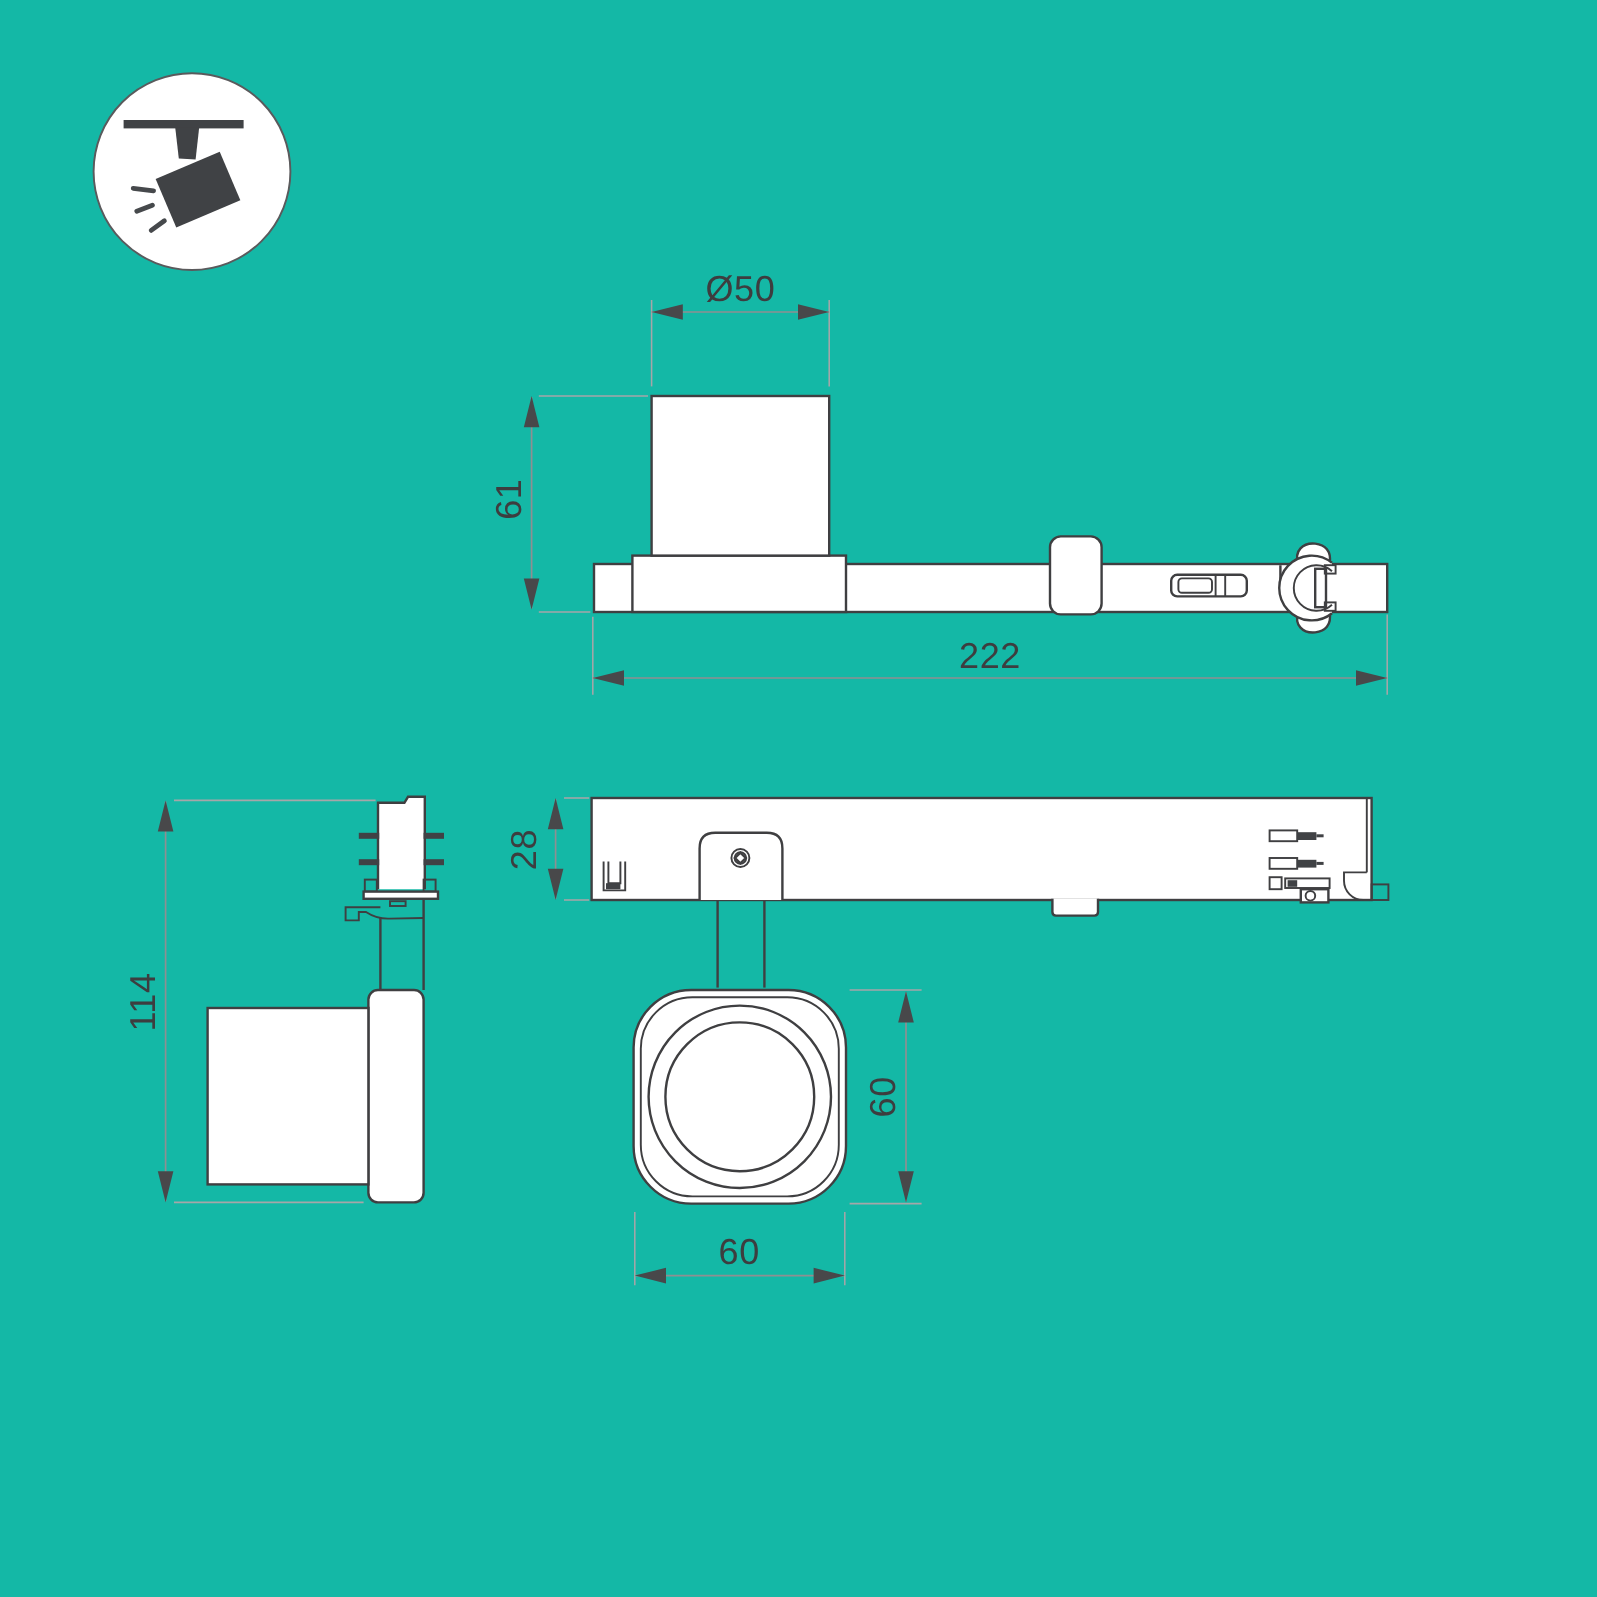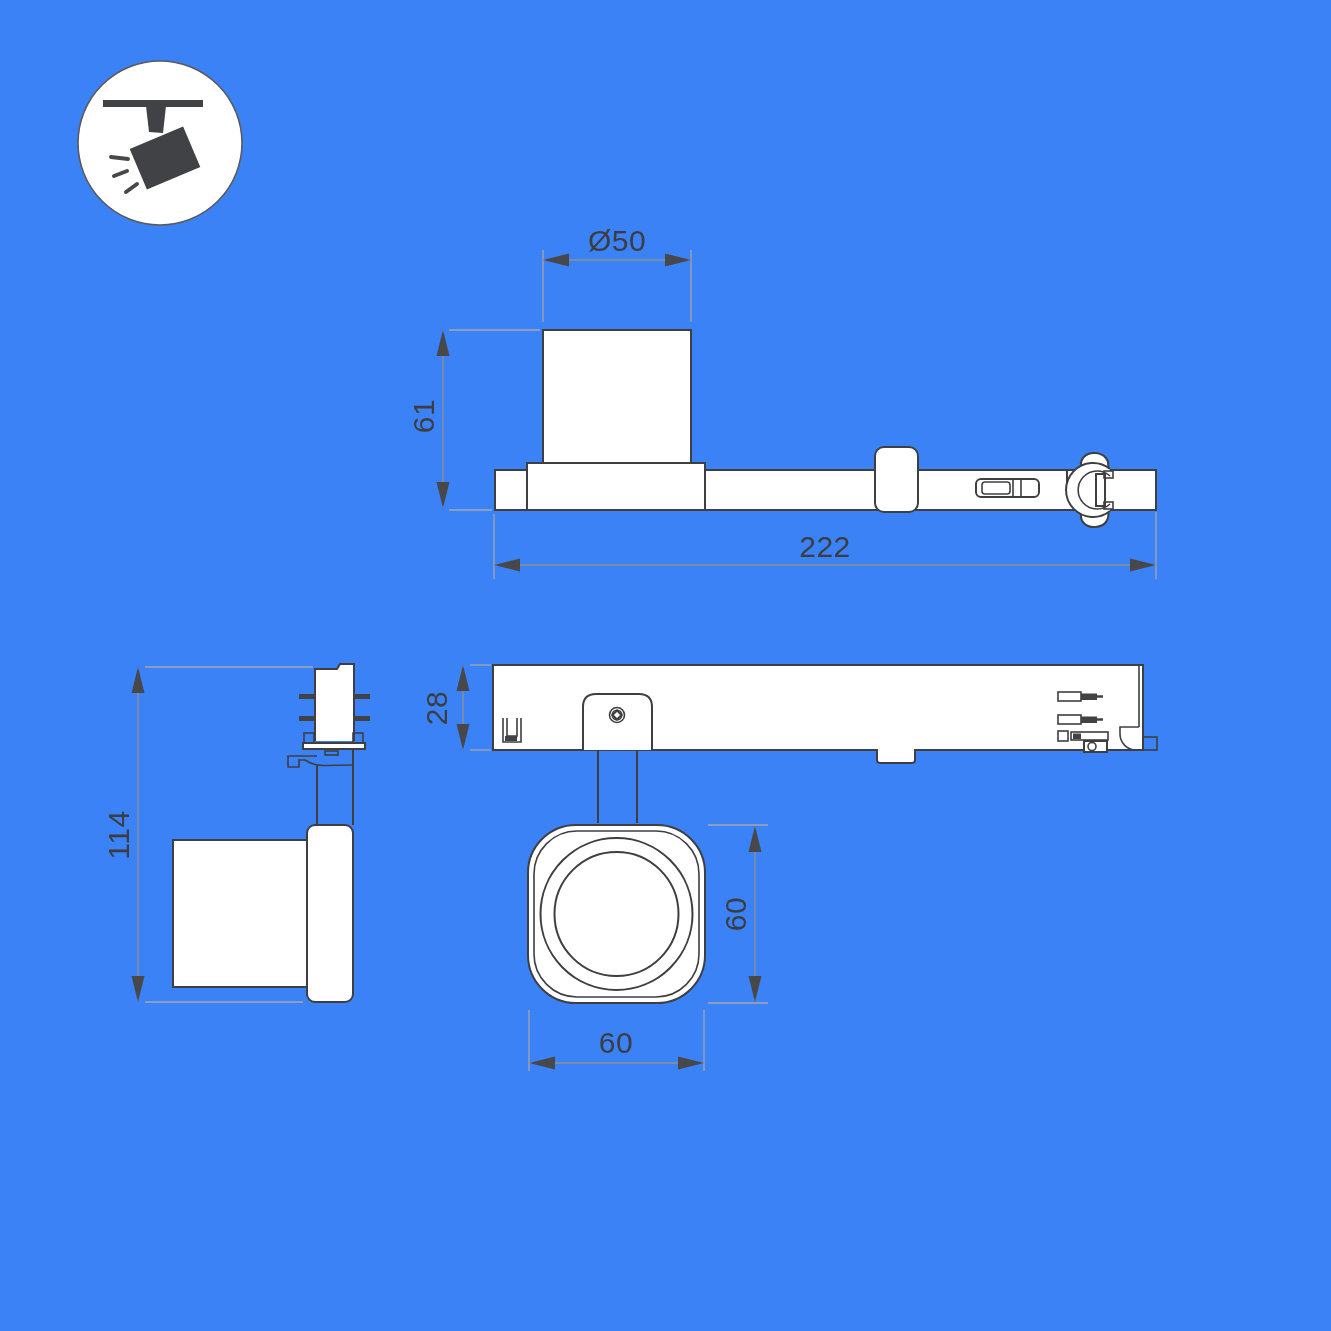--- a/index.html
+++ b/index.html
@@ -1,16 +1,16 @@
 <!DOCTYPE html>
 <html><head>
 <meta charset="utf-8">
 <style>
   html,body{margin:0;padding:0;background:#ffffff;}
-  .canvas{position:relative;width:1331px;height:1331px;background:#3b82f6;overflow:hidden;
+  .canvas{position:relative;width:1331px;height:1331px;background:#14b8a6;overflow:hidden;
           font-family:"Liberation Sans",sans-serif;}
   svg{display:block;}
   .geo{fill:#ffffff;stroke:#3f3f41;stroke-width:2;}
   .geon{fill:none;stroke:#3f3f41;stroke-width:2;}
   .geothin{fill:none;stroke:#3f3f41;stroke-width:1.6;}
   .dark{fill:#404245;stroke:none;}
   .thin{fill:none;stroke:#a6a6a8;stroke-width:1.3;}
   .dim{fill:none;stroke:#8f8f91;stroke-width:1.4;}
   .arr{fill:#48484a;stroke:none;}
   .dimtext{font-family:"Liberation Sans",sans-serif;font-size:30px;fill:#3d3d3f;letter-spacing:0.5px;}

